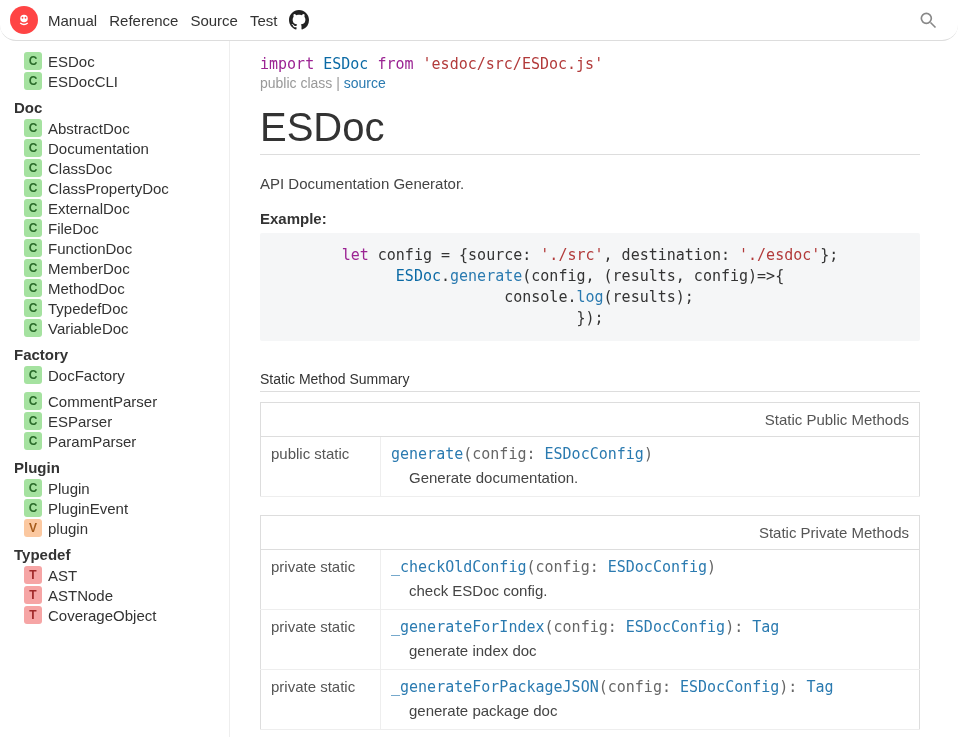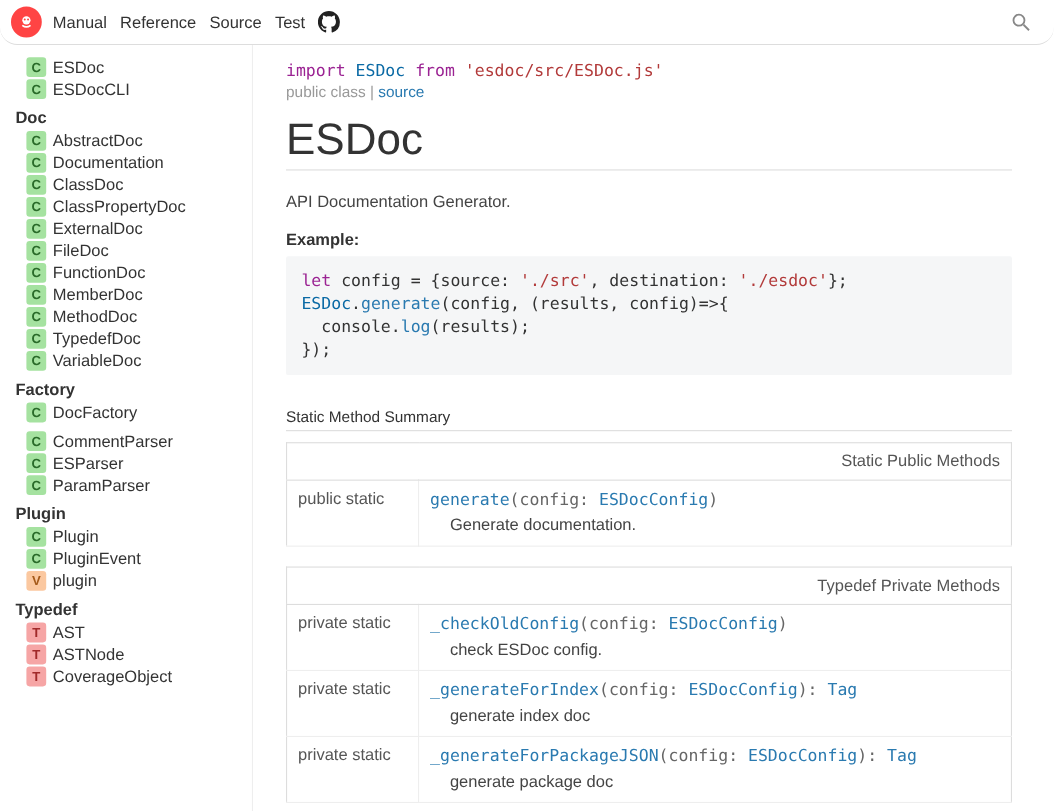--- a/index.html
+++ b/index.html
@@ -23,21 +23,21 @@
 .content { flex: 1; padding: 14px 30px 30px 30px; max-width: 720px; }
 .import-line { font-family: "SFMono-Regular", Menlo, monospace; font-size: 15px; color: #666; }
 .kw { color: #9b2393; }
 .cls { color: #0b6aa5; }
 .str { color: #b23a3a; }
 .meta { color: #999; font-size: 14px; margin-top: 2px; }
 .meta a { color: #2a7ab0; text-decoration: none; }
 h1.title { font-size: 40px; font-weight: 400; margin: 14px 0 4px 0; border-bottom: 1px solid #ddd; padding-bottom: 4px;}
 .desc { margin: 20px 0 18px 0; color: #444; }
 .example-lbl { font-weight: 700; margin-bottom: 6px; }
-pre.code { background: #f5f6f7; padding: 12px 14px; font-family: "SFMono-Regular", Menlo, monospace; font-size: 15px; line-height: 1.4; white-space: pre; overflow-x: auto; border-radius: 2px;}
+pre.code { background: #f5f6f7; padding: 12px 14px; font-family: "SFMono-Regular", Menlo, monospace; font-size: 15px; line-height: 1.4; white-space: pre; overflow-x: auto; border-radius: 2px; text-align: center;}
 .fn { color: #2a7ab0; }
 h2.section { font-size: 14px; font-weight: 400; margin: 30px 0 10px 0; border-bottom: 1px solid #ddd; padding-bottom: 4px;}
 table.summary { width: 100%; border-collapse: collapse; border: 1px solid #ddd; margin-bottom: 18px;}
 table.summary th { text-align: right; font-weight: 400; padding: 8px 10px; border-bottom: 1px solid #ddd; color: #555; font-size: 15px;}
 table.summary td { padding: 8px 10px; border-bottom: 1px solid #eee; vertical-align: top; font-size: 15px;}
 td.access { width: 120px; border-right: 1px solid #eee; color: #555; white-space: nowrap;}
 .sig { font-family: "SFMono-Regular", Menlo, monospace; }
 .sig .name { color: #2a7ab0; }
 .sig .type { color: #2a7ab0; }
 .sig .punct { color: #666; }
@@ -215,21 +215,21 @@
               <div class="sig"><span class="name">generate</span><span class="punct">(config: </span><span class="type">ESDocConfig</span><span class="punct">)</span></div>
               <div class="mdesc">Generate documentation.</div>
             </td>
           </tr>
         </tbody>
     </table>
 
     <table class="summary">
       <thead>
           <tr>
-            <th colspan="2">Typedef Private Methods</th>
+            <th colspan="2">Static Private Methods</th>
           </tr>
         </thead>
       <tbody id="private-body">
           <tr>
             <td class="access">private static</td>
             <td>
               <div class="sig"><span class="name">_checkOldConfig</span><span class="punct">(config: </span><span class="type">ESDocConfig</span><span class="punct">)</span></div>
               <div class="mdesc">check ESDoc config.</div>
             </td>
           </tr>

